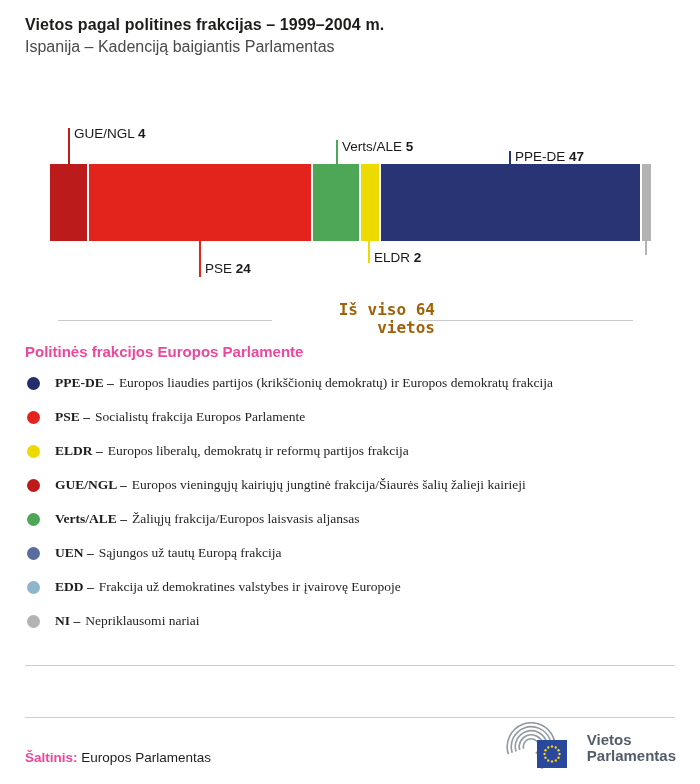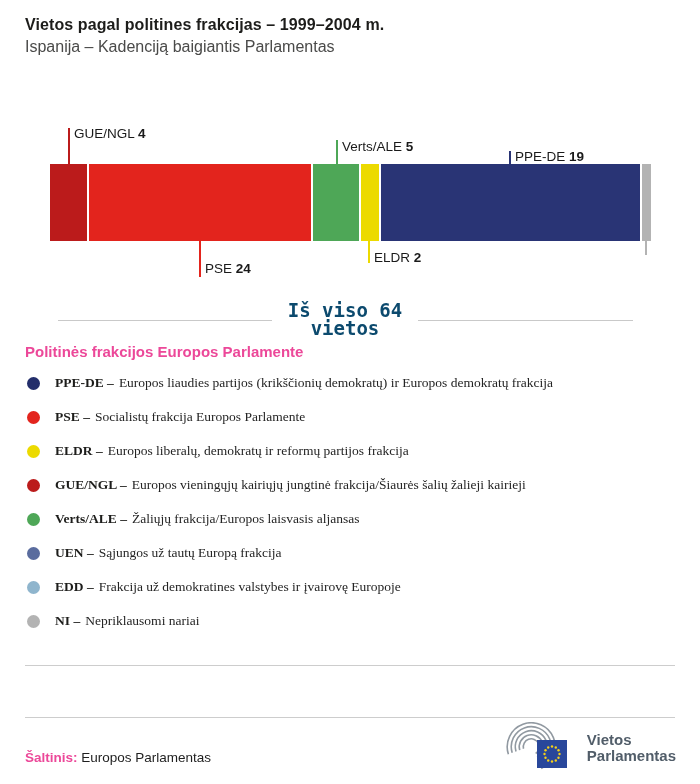--- a/index.html
+++ b/index.html
@@ -31,23 +31,23 @@
   .co-eldr .tick { left:368px; top:121px; height:22px; }
   .co-eldr .cl-text { left:374px; top:130px; }
   .co-ni   .tick { left:645px; top:121px; height:14px; }
 
   
   .total-wrap { position:absolute; left:0; top:296px; width:700px; height:46px; }
   .total-line { position:absolute; top:24px; height:1px; background:#c9c9c9; }
   .total-line.left  { left:58px;  width:214px; }
   .total-line.right { left:418px; width:215px; }
   .total-text {
-    position:absolute; left:255px; top:5px; width:180px; text-align:center;
-    font-family:"DejaVu Sans Mono", monospace; font-weight:700; font-size:19px;
-    line-height:18px; color:#0c4a6e;
+    position:absolute; left:255px; top:5px; width:180px; text-align:right;
+    font-family:"DejaVu Sans Mono", monospace; font-weight:700; font-size:16px;
+    line-height:18px; color:#a16207;
   }
   .total-text span { display:block; }
 
   
   .legend-heading { position:absolute; left:25px; top:343px; font-size:15px; font-weight:700; color:#ec4899; }
   .legend { position:absolute; left:25px; top:366px; width:660px; }
   .legend-row { display:flex; align-items:center; height:34px;font-family:Liberation Serif, serif; }
   .dot { width:13px; height:13px; border-radius:50%; margin:0 15px 0 2px; flex:0 0 13px; }
   .legend-label { font-size:13.5px; font-weight:700; color:#1d1d1b; margin-right:5px; white-space:nowrap; }
   .legend-desc { font-size:13.5px; font-weight:400; color:#242424; white-space:nowrap; }
@@ -93,21 +93,21 @@
     <div class="callout co-verts">
       <span class="tick" style="background: rgb(78, 167, 87);"></span>
       <span class="cl-text"><span>Verts/ALE</span> <b>5</b></span>
     </div>
     <div class="callout co-eldr">
       <span class="tick" style="background: rgb(236, 218, 0);"></span>
       <span class="cl-text"><span>ELDR</span> <b>2</b></span>
     </div>
     <div class="callout co-ppe">
       <span class="tick" style="background: rgb(41, 52, 117);"></span>
-      <span class="cl-text"><span>PPE-DE</span> <b>19</b></span>
+      <span class="cl-text"><span>PPE-DE</span> <b>47</b></span>
     </div>
     <div class="callout co-ni">
       <span class="tick" style="background: rgb(179, 179, 179);"></span>
 
     </div>
   </div>
 
   <div class="total-wrap">
     <span class="total-line left"></span>
     <div class="total-text">

